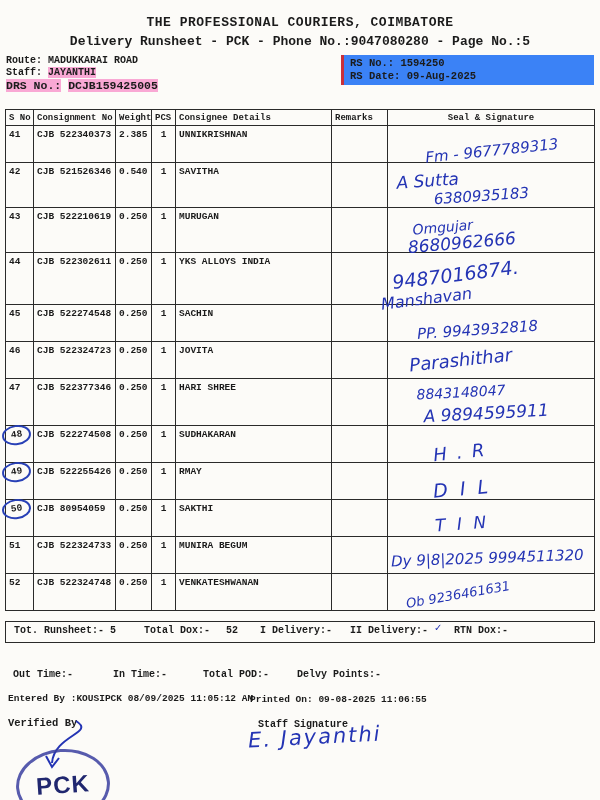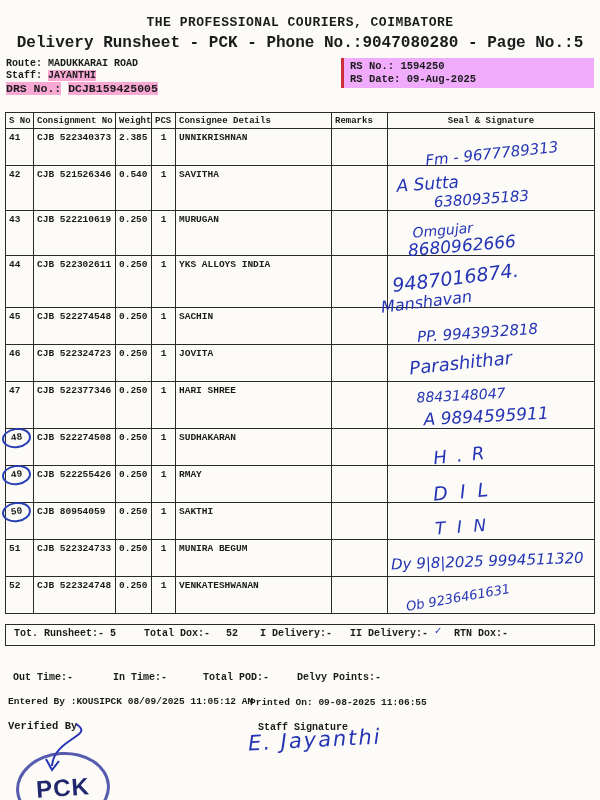--- a/index.html
+++ b/index.html
@@ -11,29 +11,29 @@
   }
   .page {
     position:relative; width:600px; height:800px;
     background:#fcfbf8; overflow:hidden;
   }
   .company {
     text-align:center; font-weight:bold; font-size:13px;
     padding-top:15px; letter-spacing:0.5px;
   }
   .subtitle {
-    text-align:center; font-weight:bold; font-size:16px; margin-top:4px;
+    text-align:center; font-weight:bold; font-size:13px; margin-top:4px;
   }
   .info { position:relative; margin:6px 6px 0 6px; height:52px; }
   .info-line { font-size:10px; font-weight:bold; line-height:12px; white-space:nowrap; }
   .info-line.drs { font-size:11.5px; line-height:14px; }
   .hl { background:#f9a8d4; }
   .rs-box {
     position:absolute; right:0; top:0; width:238px; height:26px;
-    background:#f0abfc; border-left:3px solid #c9303a;
+    background:#3b82f6; border-left:3px solid #c9303a;
     padding:2px 6px; font-size:10.5px; font-weight:bold; line-height:13px;
   }
   table.runsheet {
     margin:2px 5px 0 5px; width:590px; border-collapse:collapse; table-layout:fixed;padding-left:12px;
   }
   .runsheet th, .runsheet td { border:1px solid #2a2a2a; overflow:visible; }
   .runsheet th {
     font-size:9px; font-weight:bold; text-align:left; padding:2px 3px; height:11px;
     white-space:nowrap;
   }

